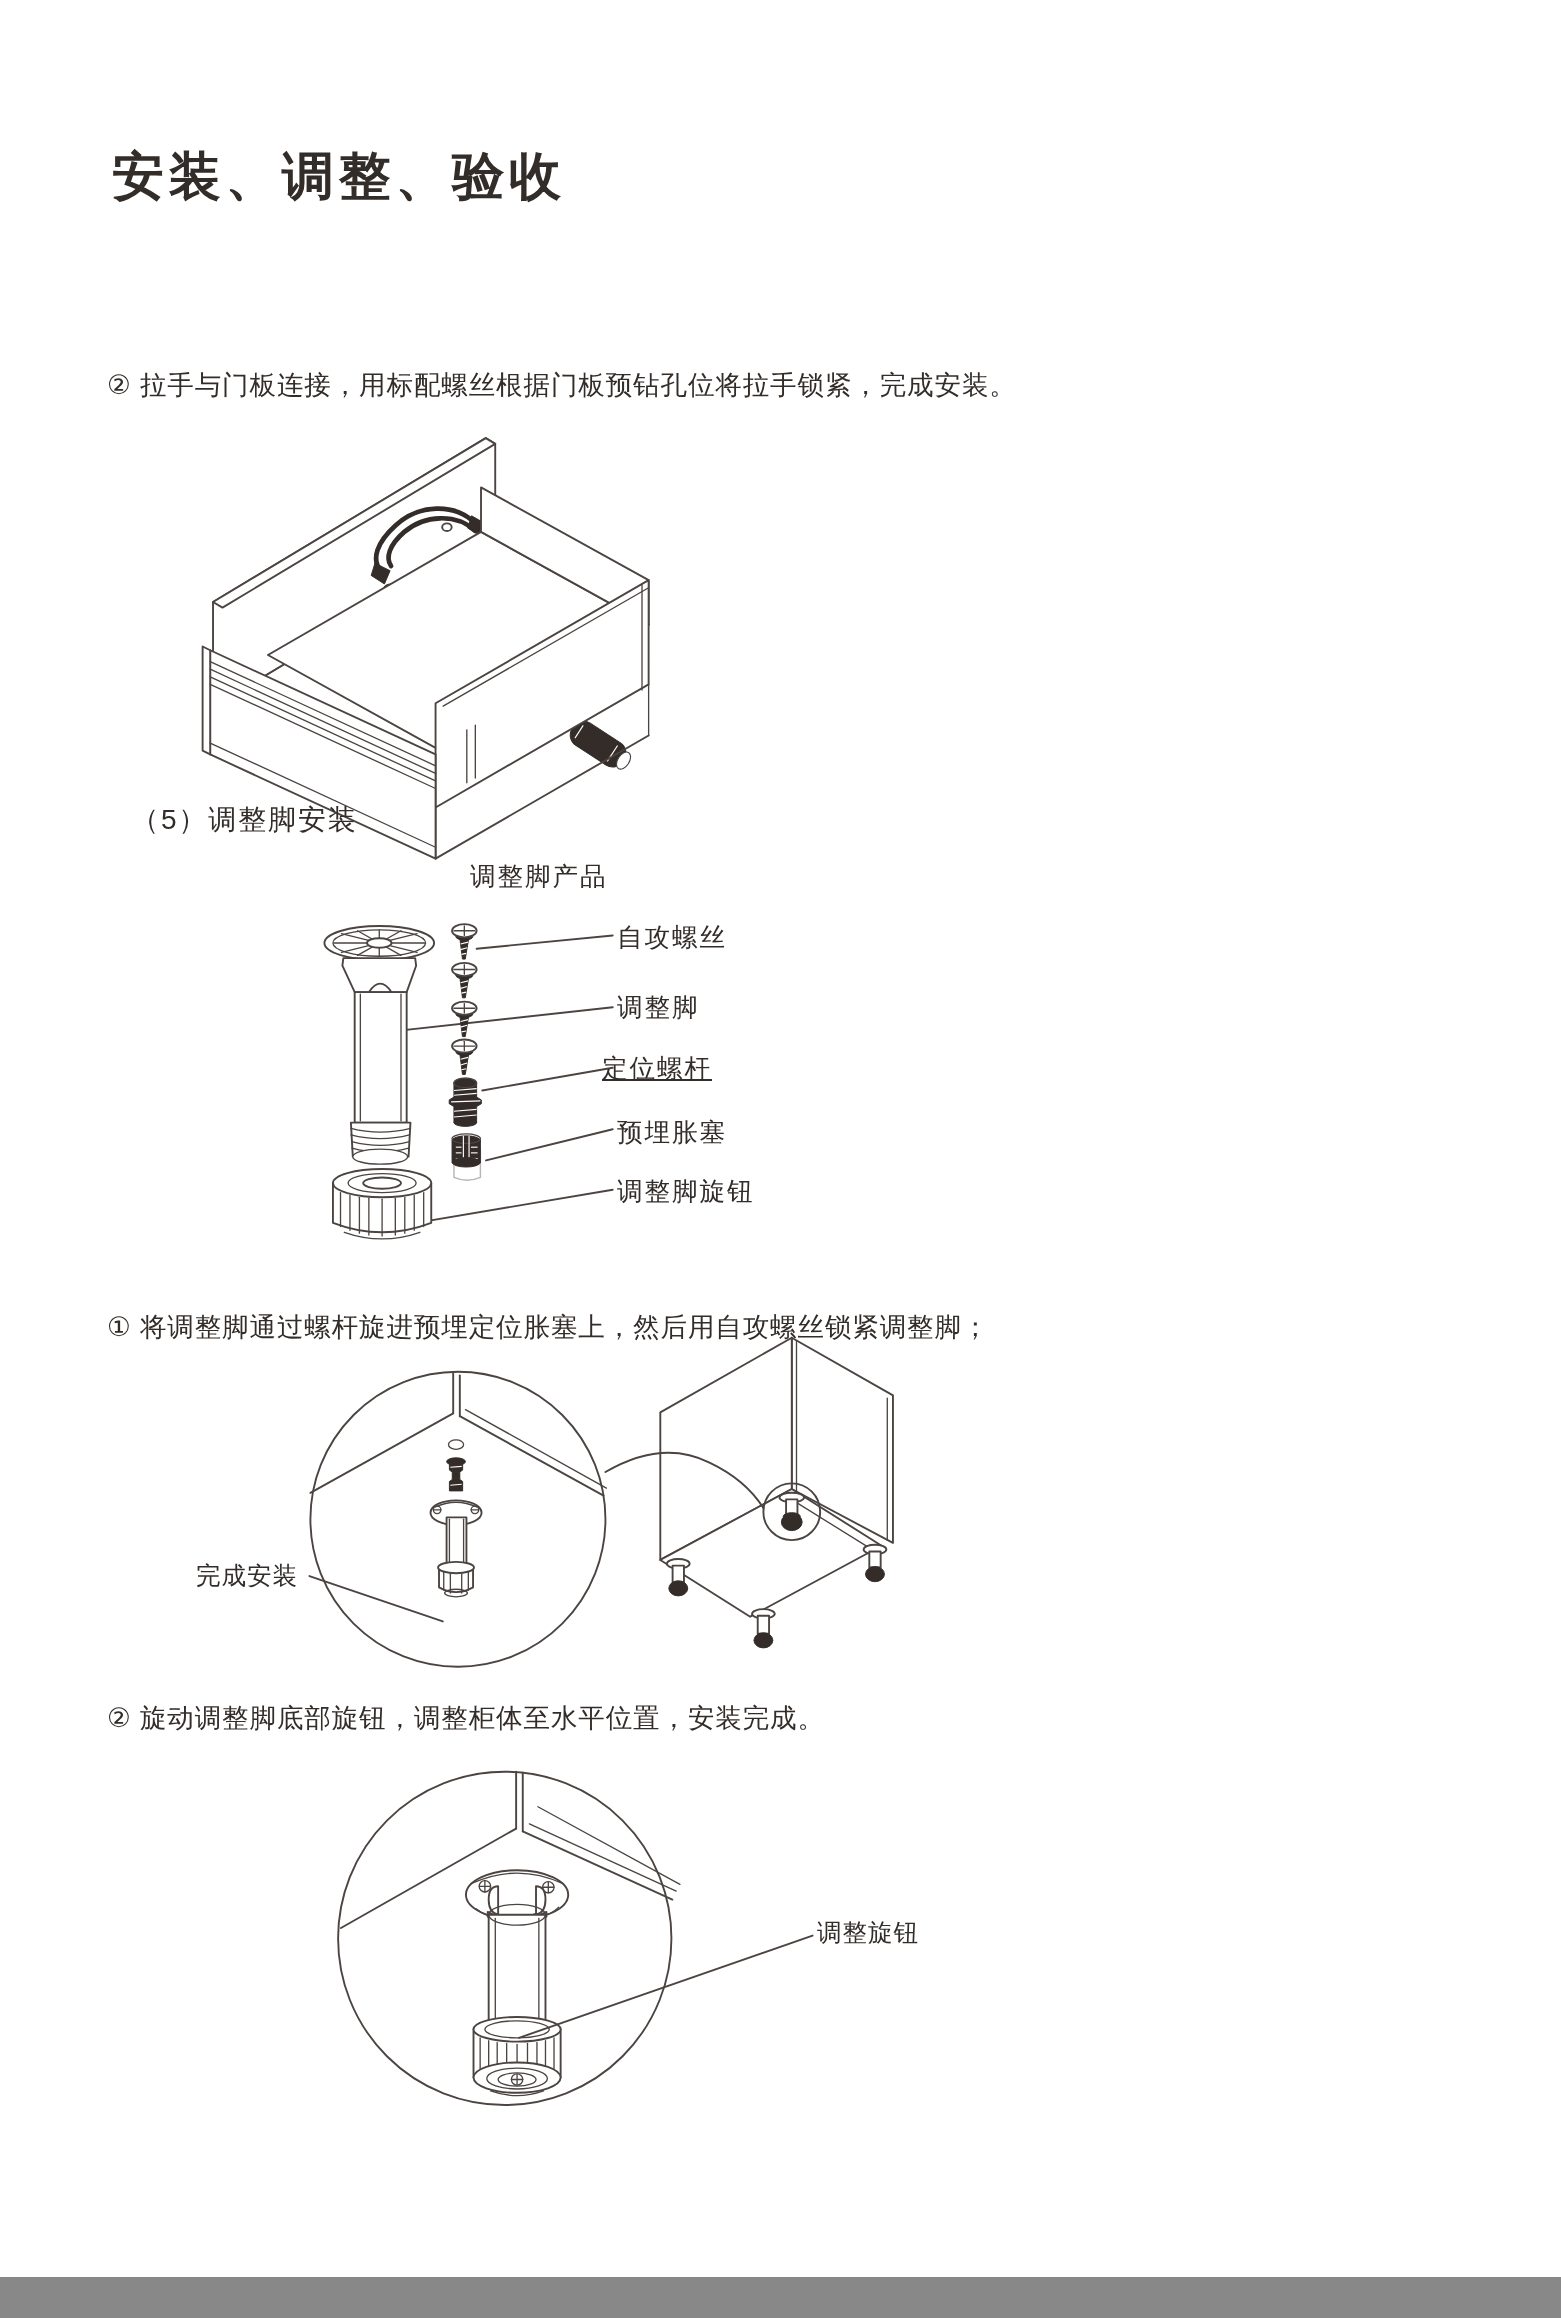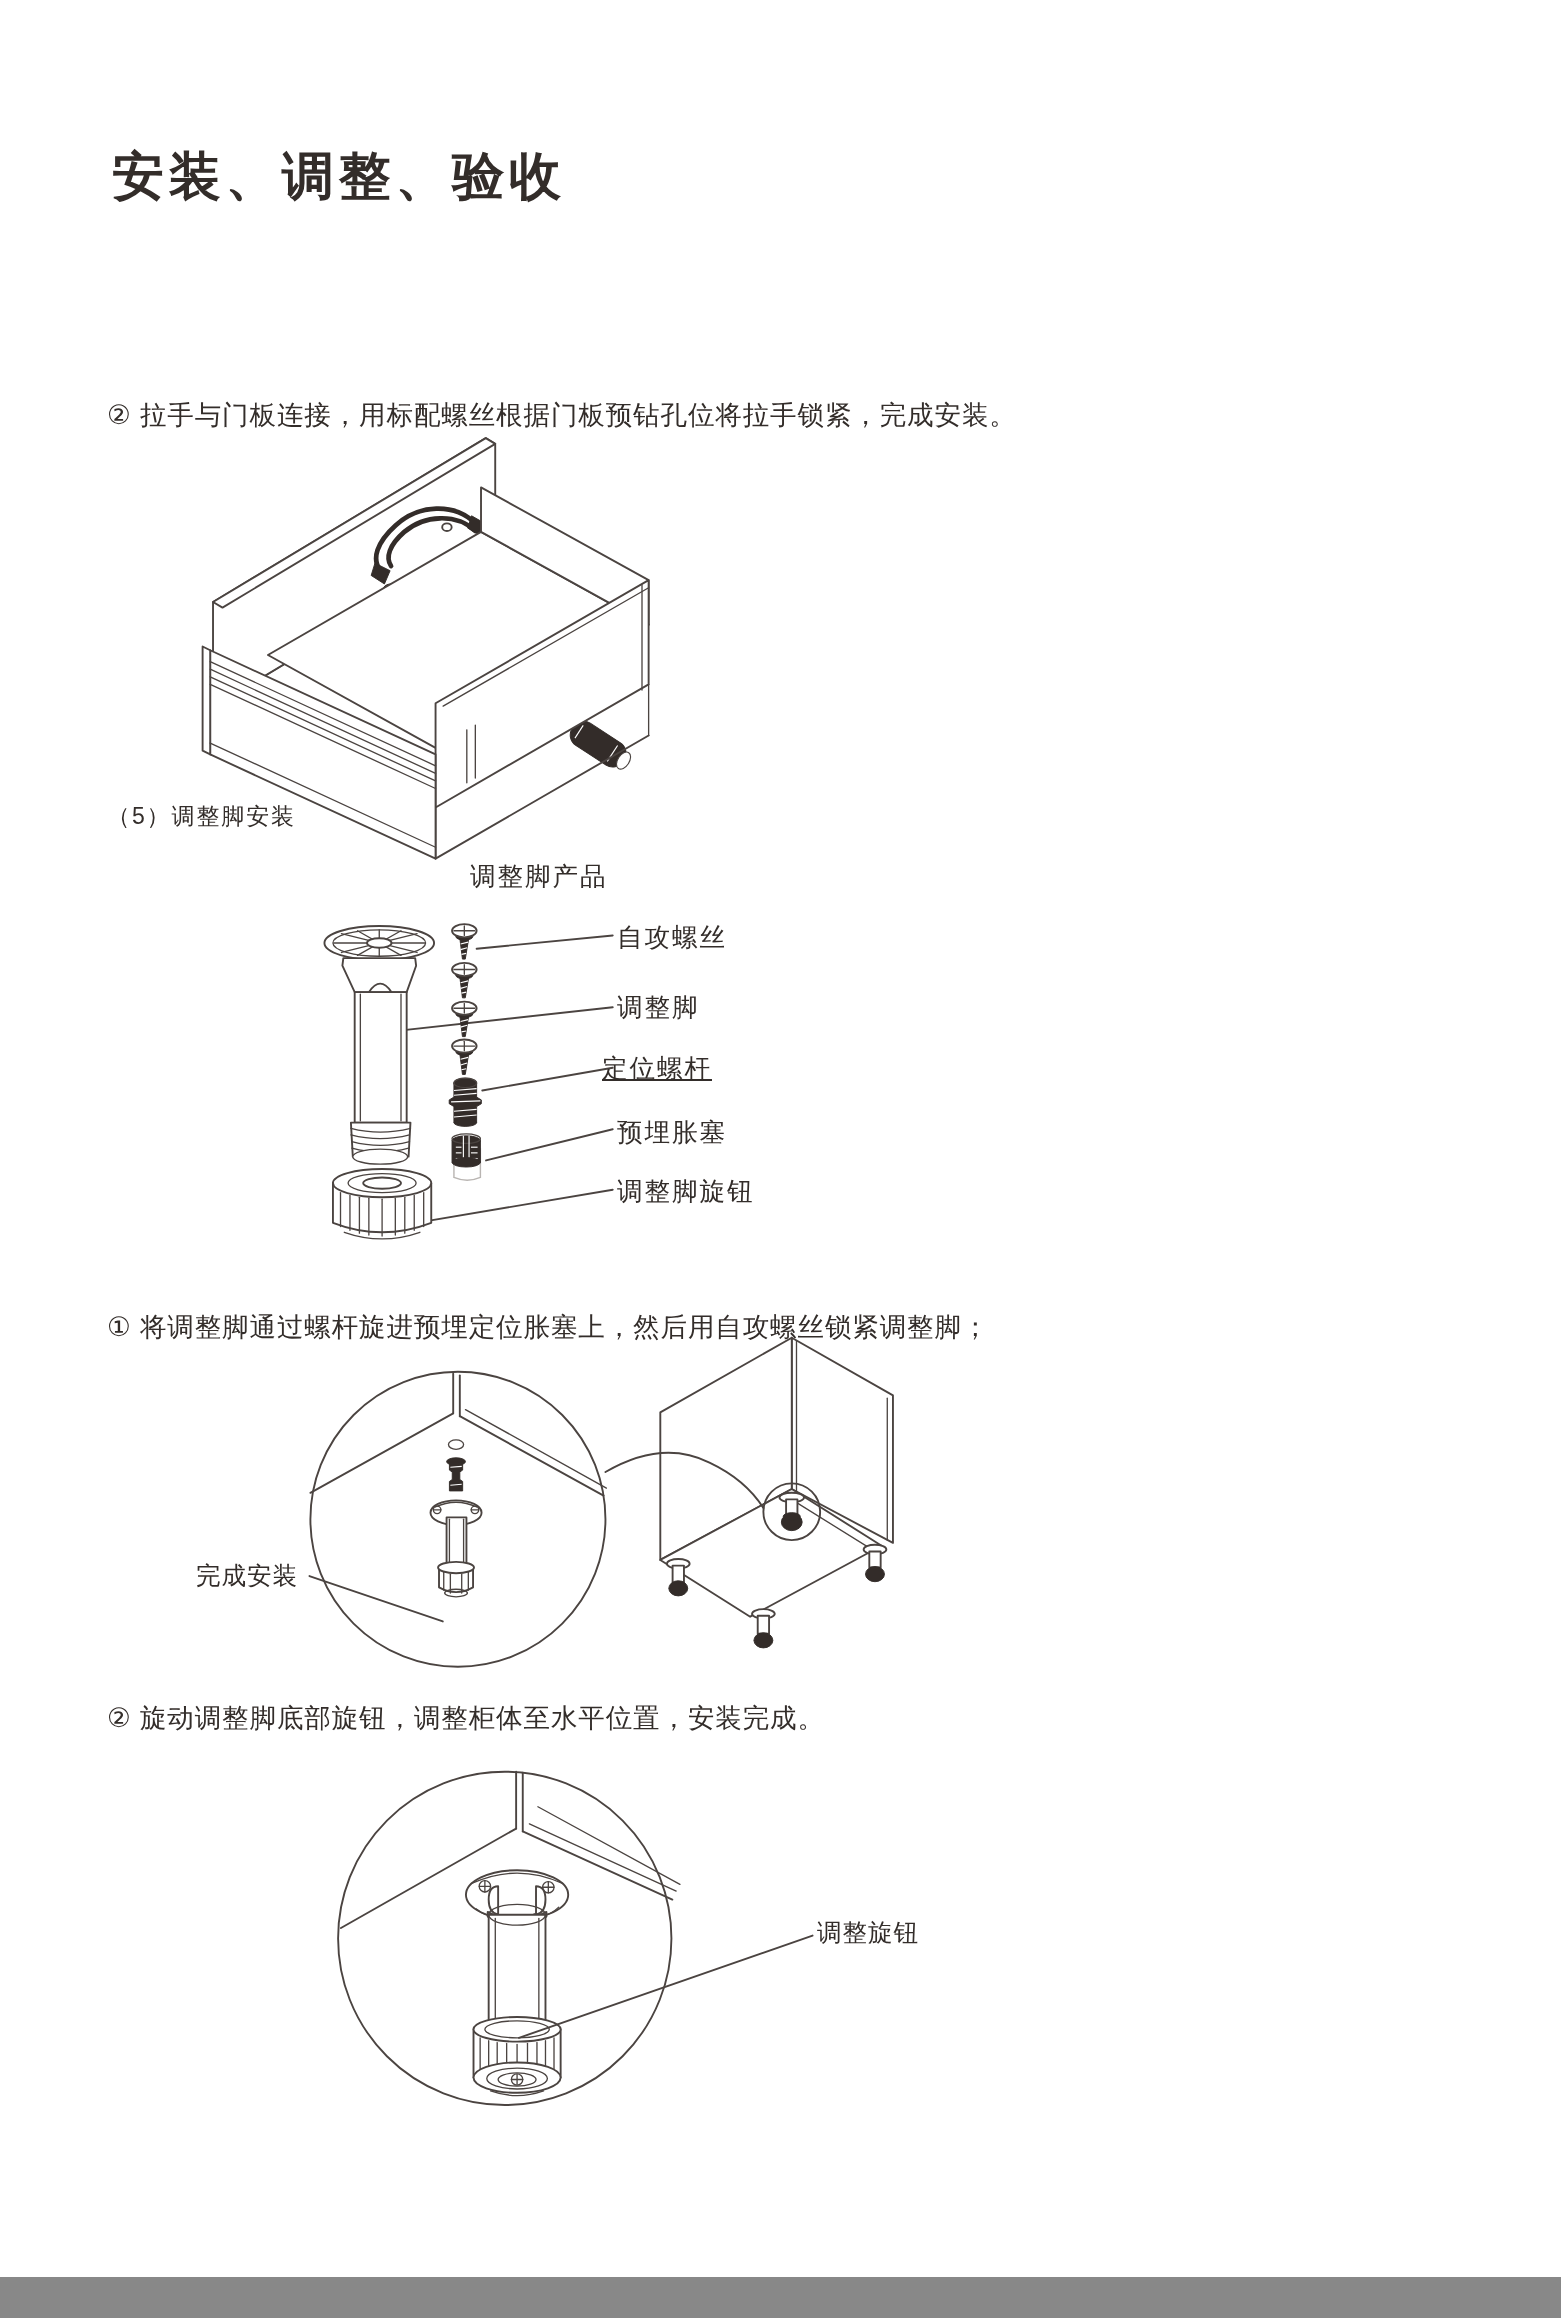--- a/index.html
+++ b/index.html
@@ -3,42 +3,42 @@
 <meta charset="utf-8">
 <style>
   html,body{margin:0;padding:0;background:#888;}
   #page{
     position:relative;width:1561px;height:2277px;background:#ffffff;
     font-family:"Liberation Sans","DejaVu Sans",sans-serif;color:#332d2a;overflow:hidden;
   }
   .abs{position:absolute;white-space:nowrap;}
   .title{font-size:52px;font-weight:bold;letter-spacing:4.7px;}
   .body-text{font-size:26.5px;letter-spacing:0.9px;}
-  .heading{font-size:23px;letter-spacing:1.9px;}
+  .heading{font-size:28px;letter-spacing:1.9px;margin-left:24px;}
   .caption{font-size:25.6px;letter-spacing:1.9px;}
   .part-label{font-size:25.6px;letter-spacing:1.9px;}
   .small-label{font-size:24.6px;letter-spacing:0.9px;}
   .pagenum{font-size:24px;color:#3c3c3c;margin-top:48px;}
   svg{position:absolute;overflow:visible;}
   .ln{fill:none;stroke:#4b4441;stroke-width:2;stroke-linejoin:round;stroke-linecap:round;}
   .lnthin{fill:none;stroke:#4b4441;stroke-width:1.4;stroke-linejoin:round;stroke-linecap:round;}
   .wh{fill:#ffffff;stroke:#4b4441;stroke-width:2;stroke-linejoin:round;}
   .dk{fill:#332c29;stroke:#332c29;stroke-width:1;stroke-linejoin:round;}
   .dkln{fill:none;stroke:#332c29;stroke-width:5;stroke-linecap:round;}
   .whln{fill:none;stroke:#ffffff;stroke-width:1.2;}
   .gh{fill:none;stroke:#b9b5b2;stroke-width:1.5;}
 </style>
 </head>
 <body>
 
 <div id="page">
 
   <div class="abs title" style="left:112px;top:142px;">安装、调整、验收</div>
 
-  <div class="abs body-text" style="left:107px;top:397px;text-align:right;">② 拉手与门板连接，用标配螺丝根据门板预钻孔位将拉手锁紧，完成安装。</div>
+  <div class="abs body-text" style="left:107px;top:367px;text-align:right;">② 拉手与门板连接，用标配螺丝根据门板预钻孔位将拉手锁紧，完成安装。</div>
 
   <svg style="left:142px;top:421px;" width="625" height="450" viewBox="0 0 660 475">
 
     <polygon class="wh" points="363,18 373,24 373,135 363,129 75,302 75,191"></polygon>
     <polygon class="wh" points="363,18 373,24 85,197 75,191"></polygon>
     <line class="lnthin" x1="363" y1="129" x2="75" y2="302"></line>
 
     <path class="dkln" d="M 352,108 C 330,86 292,88 268,110 C 248,128 242,146 252,158"></path>
     <path class="dkln" d="M 352,116 C 332,97 298,99 277,117 C 261,131 257,144 263,153"></path>
     <path class="dk" d="M 348,100 L 362,108 L 356,120 L 344,113 Z"></path>

